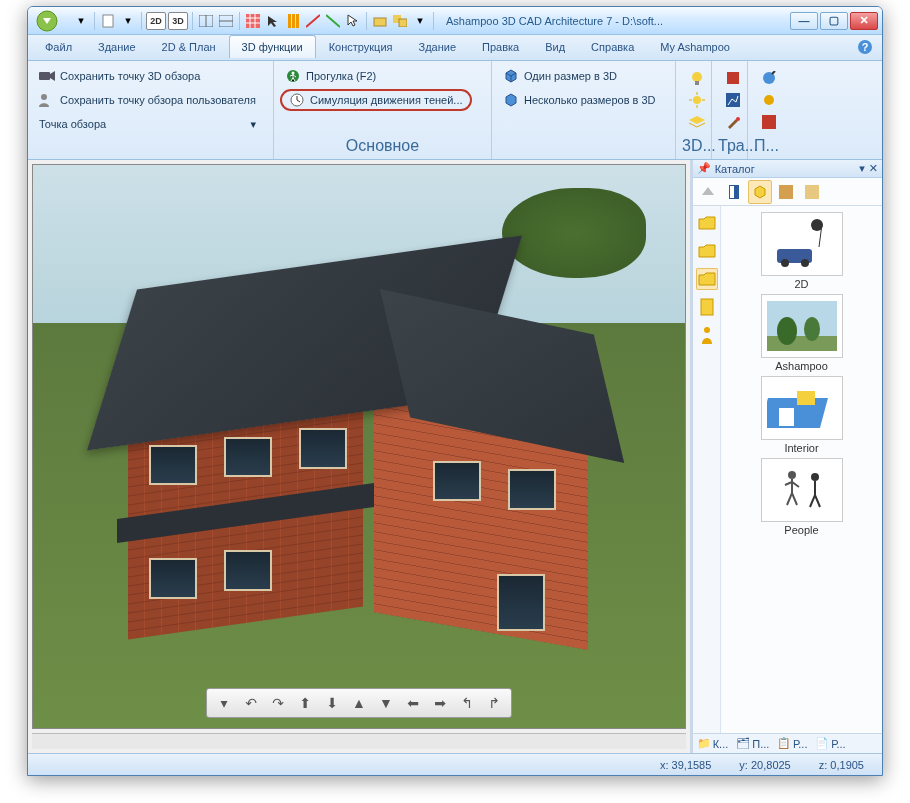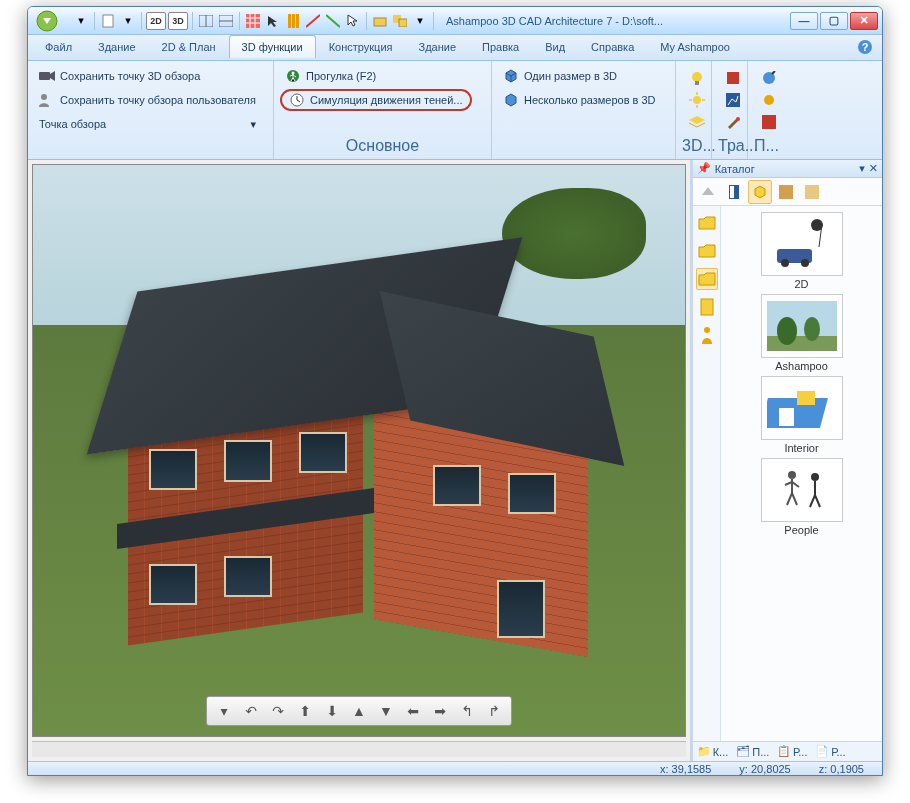--- a/index.html
+++ b/index.html
@@ -48,21 +48,21 @@
 .cat-tbtn.sel{background:#fce8b8;border-color:#e8c064}
 .cat-body{flex:1;display:flex;overflow:hidden}
 .cat-side{width:28px;background:#f4f8fc;border-right:1px solid #d8e4f0;display:flex;flex-direction:column;gap:6px;padding:6px 2px;align-items:center}
 .cat-sbtn{width:22px;height:22px;border-radius:2px;display:flex;align-items:center;justify-content:center}
 .cat-sbtn.sel{background:#fce8b8;box-shadow:inset 0 0 0 1px #e8c064}
 .cat-items{flex:1;overflow-y:auto;padding:6px;display:flex;flex-direction:column;align-items:center;gap:4px}
 .cat-item{width:90px;text-align:center;font-size:10px;color:#333}
 .cat-thumb{width:82px;height:64px;border:1px solid #ccc;background:#fff;margin:0 auto 2px;display:flex;align-items:center;justify-content:center;overflow:hidden}
 .cat-tabs{height:20px;background:#eef4fb;border-top:1px solid #c8d8e8;display:flex;align-items:center;padding:0 2px;gap:4px;font-size:10px;color:#2a5385}
 .cat-tab{display:flex;align-items:center;gap:2px;padding:0 2px}
-.statusbar{height:14px;background:linear-gradient(#e8f2fc,#cfe2f5);border-top:1px solid #a8c5e0;display:flex;align-items:center;justify-content:flex-end;gap:28px;padding:0 18px;color:#2a5385;font-size:10px}
+.statusbar{height:22px;background:linear-gradient(#e8f2fc,#cfe2f5);border-top:1px solid #a8c5e0;display:flex;align-items:center;justify-content:flex-end;gap:28px;padding:0 18px;color:#2a5385;font-size:10px}
 svg{display:block}
 </style>
 </head>
 <body>
 
 <div class="window">
 
   <div class="titlebar">
     <div class="ash-logo">
       <svg width="26" height="22" viewBox="0 0 26 22">

